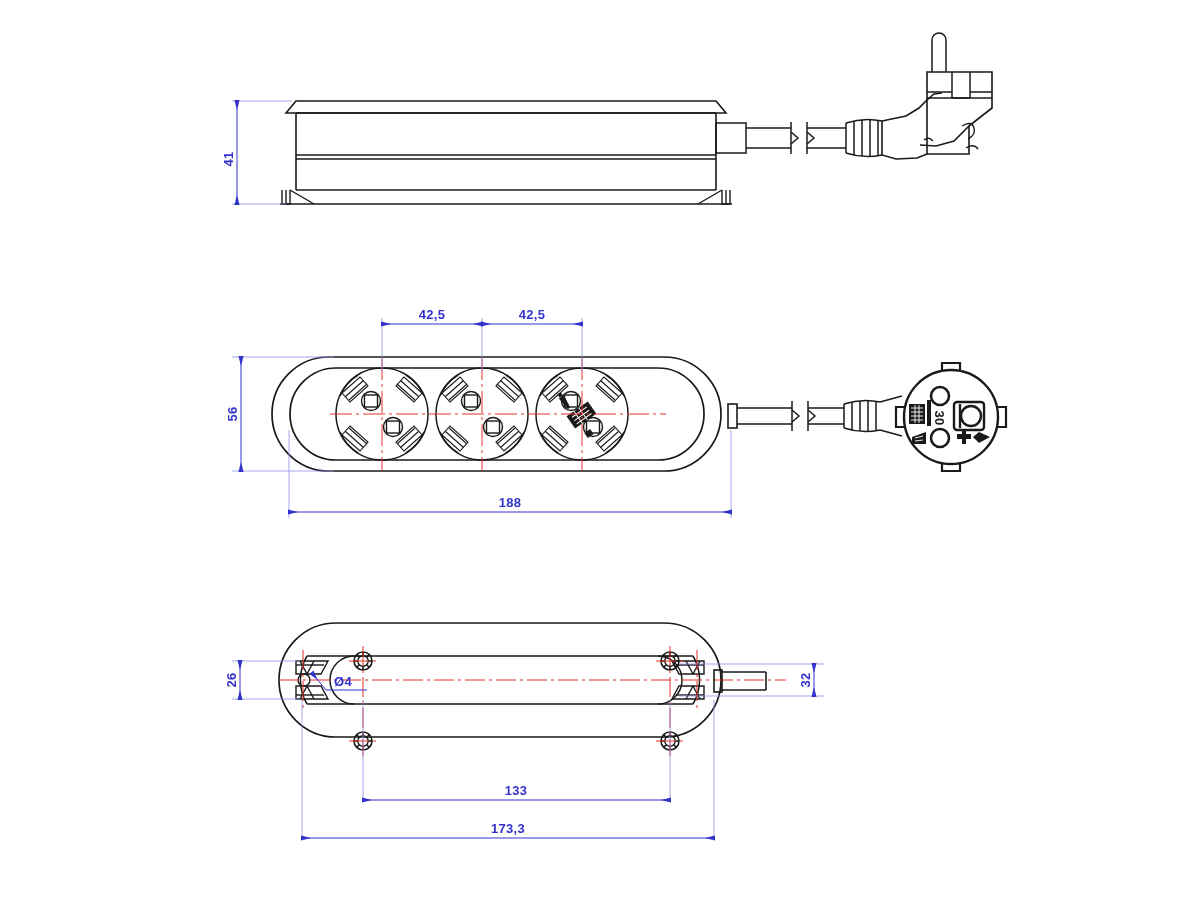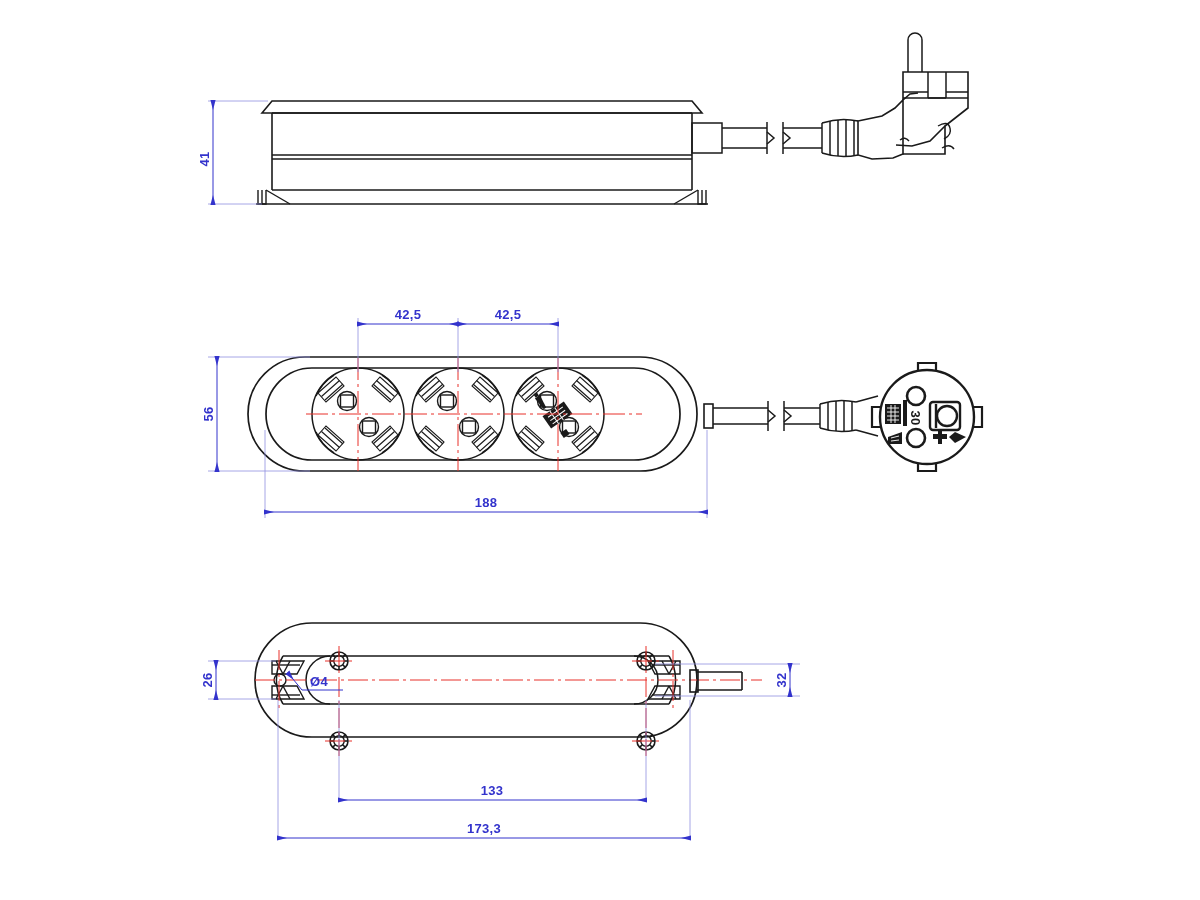--- a/index.html
+++ b/index.html
@@ -1,18 +1,18 @@
 <!DOCTYPE html>
 <html><head>
 <meta charset="utf-8">
 <style>
   html,body{margin:0;padding:0;background:#ffffff;}
   body{width:1200px;height:900px;overflow:hidden;
        font-family:"Liberation Sans","DejaVu Sans",sans-serif;}
-  #sheet{position:relative;width:1100px;height:900px;background:#fff;}
+  #sheet{position:relative;width:1100px;height:900px;background:#fff;padding-left:24px;}
   svg#drawing{display:block;width:1200px;height:900px;}
   .dimtxt{font-family:"Liberation Sans","DejaVu Sans",sans-serif;
           font-size:13px;fill:#3333cc;font-weight:bold;letter-spacing:.3px;}
 </style>
 </head>
 <body>
 
 <div id="sheet">
 <svg id="drawing" viewBox="0 0 1200 900" xmlns="http://www.w3.org/2000/svg">
 

